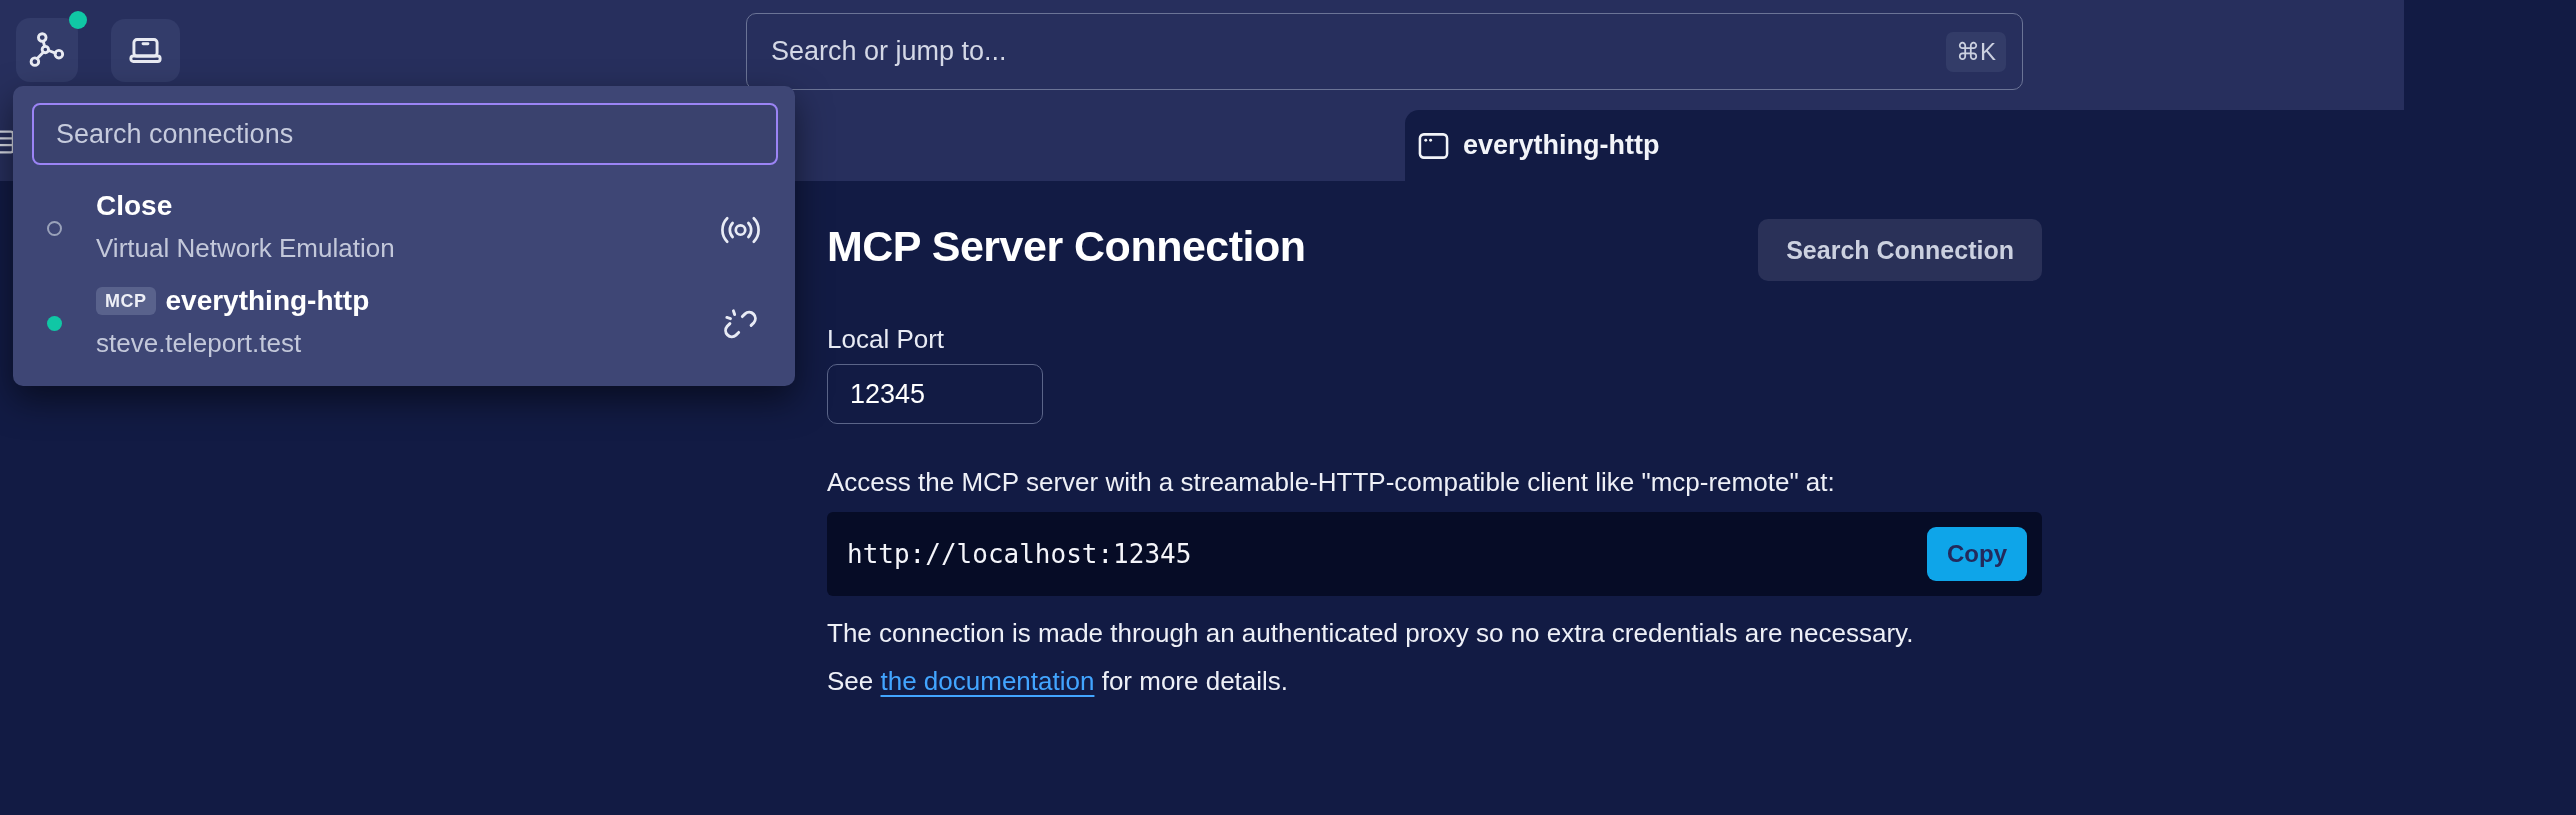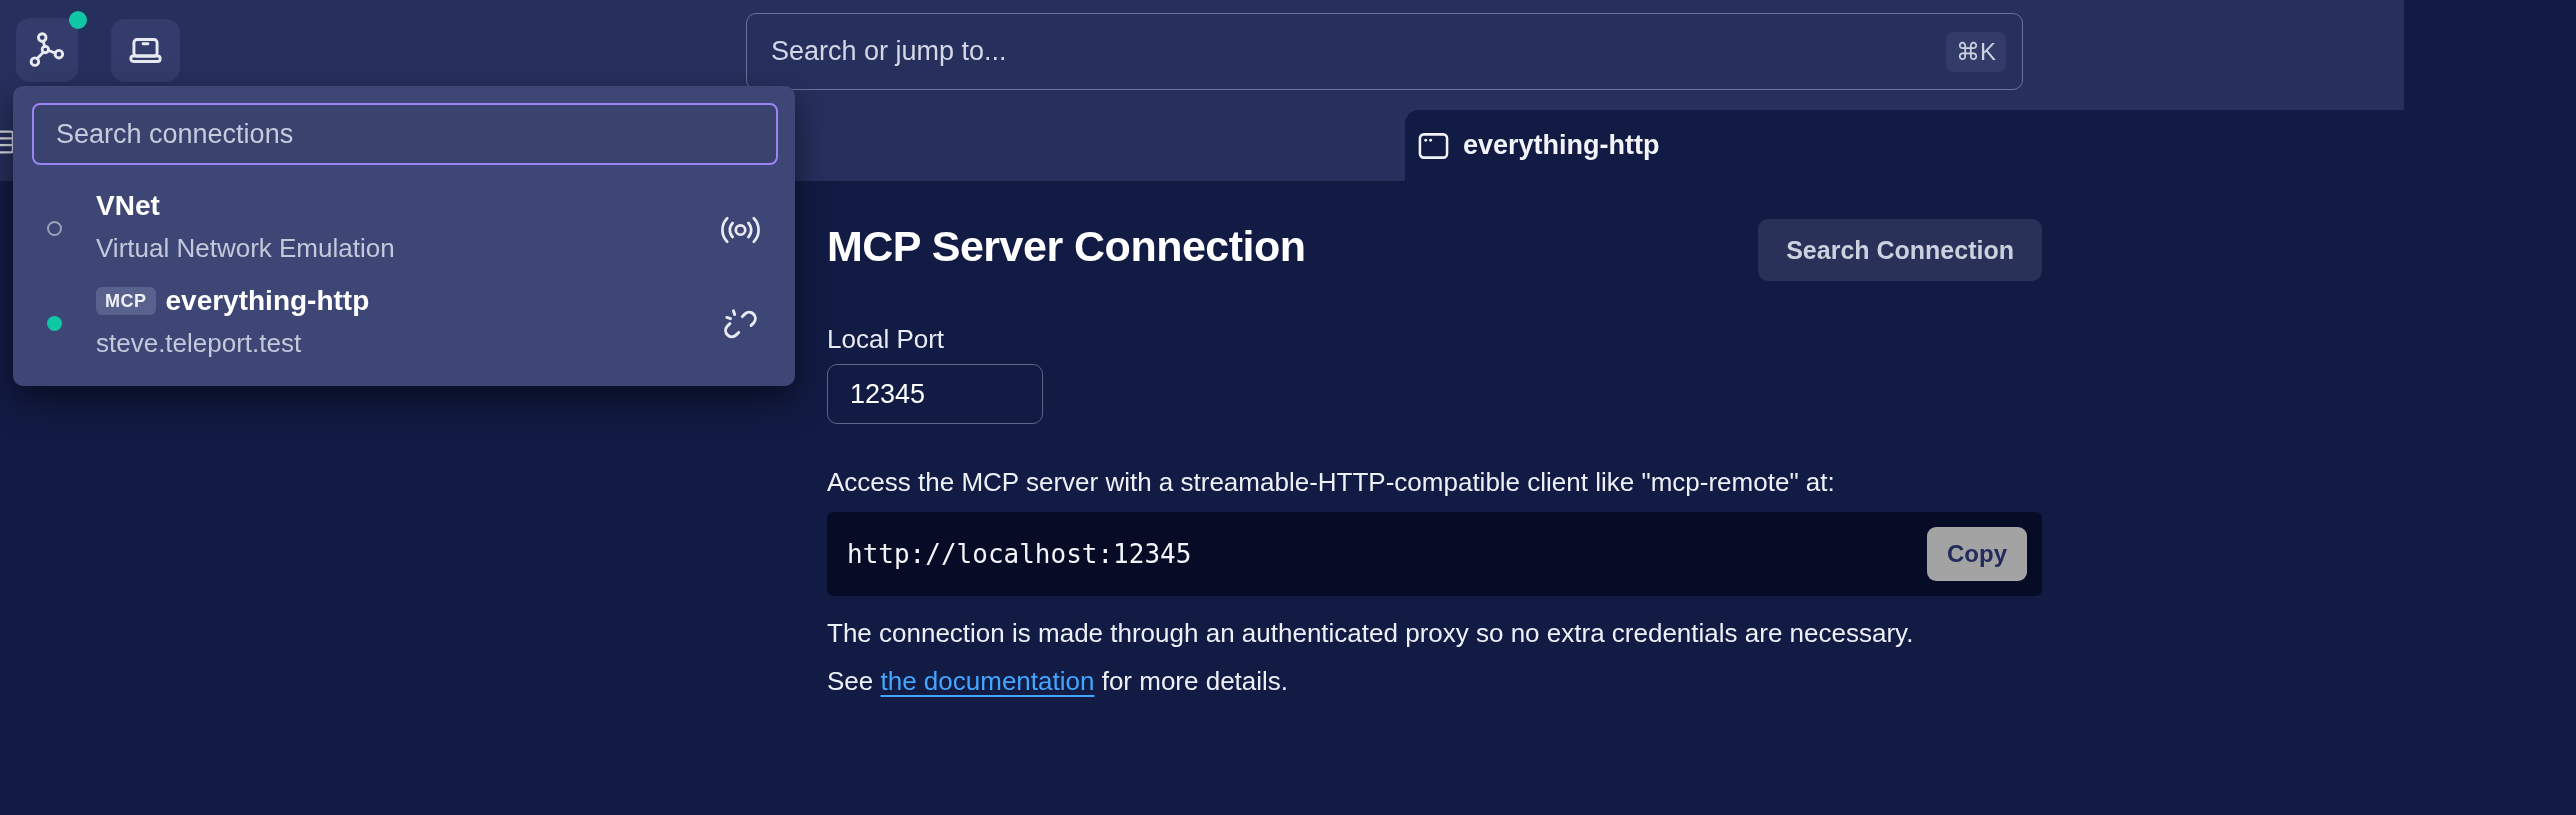--- a/index.html
+++ b/index.html
@@ -40,21 +40,21 @@
 
   
   .main { position:absolute; left:0; top:181px; width:2576px; height:635px; background:#121b44; }
   .h1 { position:absolute; left:827px; top:41px; color:#ffffff; font-size:43px; font-weight:700; letter-spacing:-0.5px; white-space:nowrap; }
   .close-btn { position:absolute; right:534px; top:38px; height:62px; background:#2a3158; border:none; border-radius:10px; color:#ccd1e0; font-size:25px; font-weight:700; padding:0 28px; cursor:pointer; font-family:inherit; }
   .port-label { position:absolute; left:827px; top:143px; color:#e8ebf4; font-size:26px; }
   .port-input { position:absolute; left:827px; top:183px; width:216px; height:60px; background:transparent; border:1.5px solid #5b6589; border-radius:10px; color:#ffffff; font-size:27px; padding:0 22px; outline:none; font-family:inherit; }
   .access-text { position:absolute; left:827px; top:286px; color:#eef0f7; font-size:26px; white-space:nowrap; }
   .codeblock { position:absolute; left:827px; top:331px; width:1215px; height:84px; background:#060c26; border-radius:6px; display:flex; align-items:center; }
   .code-text { color:#f4f5fa; font-family:"DejaVu Sans Mono","Liberation Mono",monospace; font-size:26px; margin-left:20px; white-space:nowrap; }
-  .copy-btn { position:absolute; right:15px; top:15px; height:54px; background:#a3a3a3; border:none; border-radius:9px; color:#232a5c; font-size:24px; font-weight:700; padding:0 20px; cursor:pointer; font-family:inherit; }
+  .copy-btn { position:absolute; right:15px; top:15px; height:54px; background:#0ea5e9; border:none; border-radius:9px; color:#232a5c; font-size:24px; font-weight:700; padding:0 20px; cursor:pointer; font-family:inherit; }
   .note1 { position:absolute; left:827px; top:437px; color:#eef0f7; font-size:26px; white-space:nowrap; }
   .note2 { position:absolute; left:827px; top:485px; color:#eef0f7; font-size:26px; white-space:nowrap; }
   .doc-link { color:#42a5ff; text-decoration:underline; text-underline-offset:5px; cursor:pointer; }
 
   svg { display:block; }
 </style>
 </head>
 <body>
 
 <div class="app">
@@ -129,21 +129,21 @@
     <div class="note1">The connection is made through an authenticated proxy so no extra credentials are necessary.</div>
     <div class="note2"><span>See </span><a class="doc-link">the documentation</a><span> for more details.</span></div>
   </div>
 
   <div class="panel">
     <input class="panel-search" type="text" placeholder="Search connections" style="">
 
     <div class="conn-item item-vnet">
       <span class="status-dot status-off"></span>
       <span class="conn-title-row">
-        <span class="conn-title">VNet</span>
+        <span class="conn-title">Close</span>
       </span>
       <span class="conn-sub">Virtual Network Emulation</span>
       <span class="trail-icon">
         <svg width="45" height="36" viewBox="0 0 40 32" fill="none" stroke="#e8ebf5" stroke-width="2.4" stroke-linecap="round">
           <circle cx="20" cy="16" r="4.2"></circle>
           <path d="M13 9.8 a9 9 0 0 0 0 12.4"></path>
           <path d="M27 9.8 a9 9 0 0 1 0 12.4"></path>
           <path d="M8.2 5.6 a14.8 14.8 0 0 0 0 20.8"></path>
           <path d="M31.8 5.6 a14.8 14.8 0 0 1 0 20.8"></path>
         </svg>

